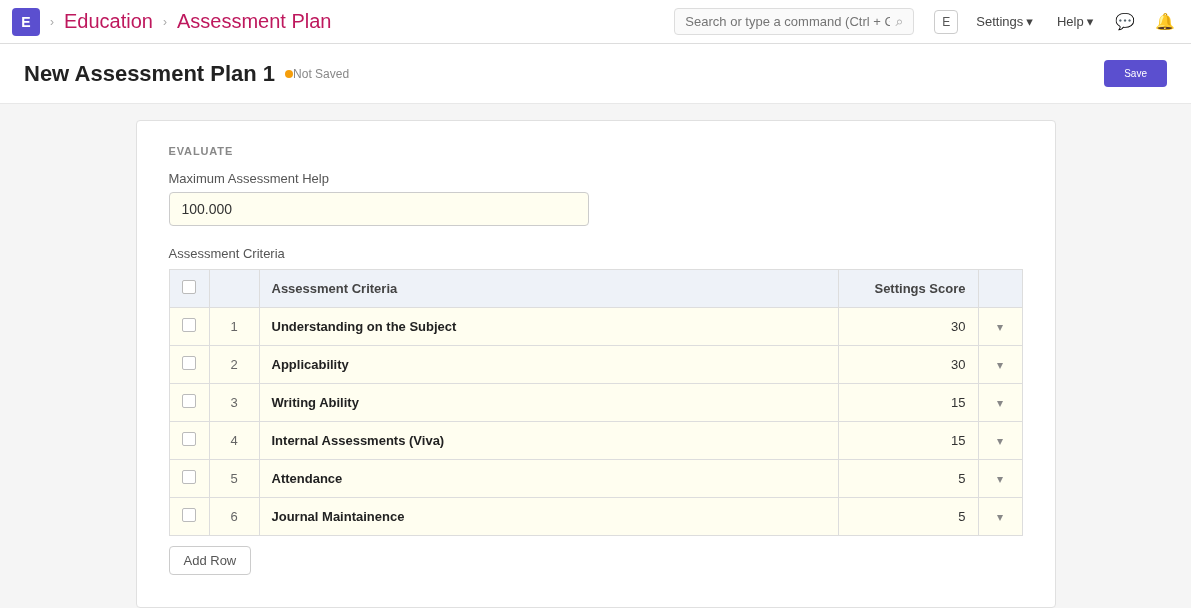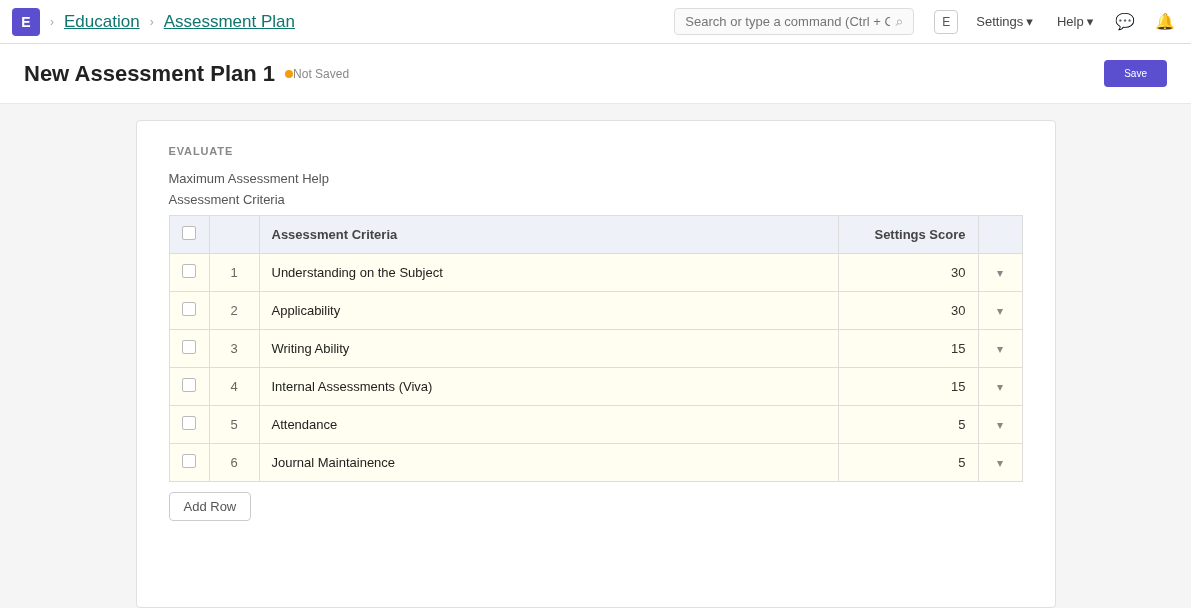--- a/index.html
+++ b/index.html
@@ -10,21 +10,21 @@
       display: flex; align-items: center; background: #fff;
       border-bottom: 1px solid #ddd; height: 44px; padding: 0 12px;
       gap: 8px;
     }
     .app-icon {
       width: 28px; height: 28px; background: #5b4fcf; color: #fff;
       border-radius: 4px; display: flex; align-items: center; justify-content: center;
       font-weight: bold; font-size: 14px; flex-shrink: 0;
     }
     .nav-chevron { color: #aaa; font-size: 12px; margin: 0 2px; }
-    .nav-crumb { color: #0f766e; font-size: 17px; cursor: pointer; text-decoration: underline; }
+    .nav-crumb { color: #be185d; font-size: 20px; cursor: pointer; }
     .nav-search {
       margin-left: auto; display: flex; align-items: center;
       border: 1px solid #ddd; border-radius: 4px; padding: 4px 10px;
       background: #fafafa; gap: 6px; width: 240px;
     }
     .nav-search input {
       border: none; background: transparent; outline: none; font-size: 13px; color: #666; width: 100%;
     }
     .search-icon-char { color: #aaa; font-size: 14px; }
     .nav-actions { display: flex; align-items: center; gap: 12px; margin-left: 12px; }
@@ -84,21 +84,21 @@
     .criteria-table th {
       background: #eef2f8; padding: 10px 12px; text-align: left;
       font-size: 13px; font-weight: 600; color: #444; border: 1px solid #ddd;
     }
     .criteria-table th.score-col { text-align: right; }
     .criteria-table td {
       padding: 10px 12px; border: 1px solid #ddd; font-size: 13px;
       background: #fffef0;
     }
     .criteria-table td.num-col { text-align: center; color: #666; width: 50px; }
-    .criteria-table td.criteria-col { font-weight: 400; color: #222; }
+    .criteria-table td.criteria-col { font-weight: 700; color: #222; }
     .criteria-table td.score-val { text-align: right; color: #333; width: 140px; }
     .criteria-table td.action-col { width: 44px; text-align: center; }
     .criteria-table td.check-col { width: 40px; text-align: center; }
     .criteria-table th.check-col { width: 40px; }
     .criteria-table th.num-col { width: 50px; }
     .criteria-table th.action-col { width: 44px; }
 
     .check-box {
       width: 14px; height: 14px; border: 1px solid #bbb; border-radius: 2px;
       display: inline-block; background: #fff; cursor: pointer;
@@ -151,20 +151,21 @@
   </div>
   <button class="save-btn">Save</button>
 </div>
 
 <div class="content-area">
   <div class="content-panel">
 
     <div class="section-label">EVALUATE</div>
 
     <div class="field-label">Maximum Assessment Help</div>
+    <input class="score-input" type="text" value="100.000" style="">
 
     <div class="criteria-label">Assessment Criteria</div>
 
     <table class="criteria-table">
       <thead>
         <tr>
           <th class="check-col">
             <span class="check-box"></span>
           </th>
           <th class="num-col"></th>

